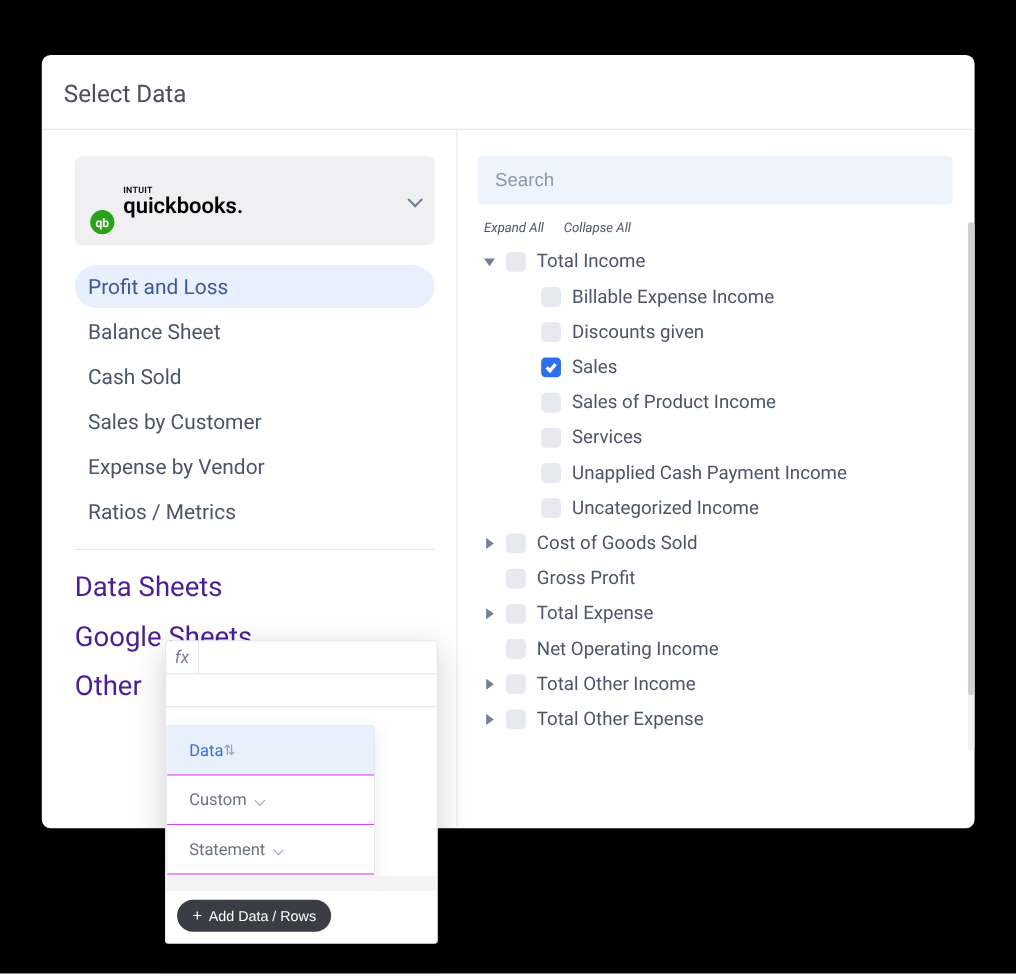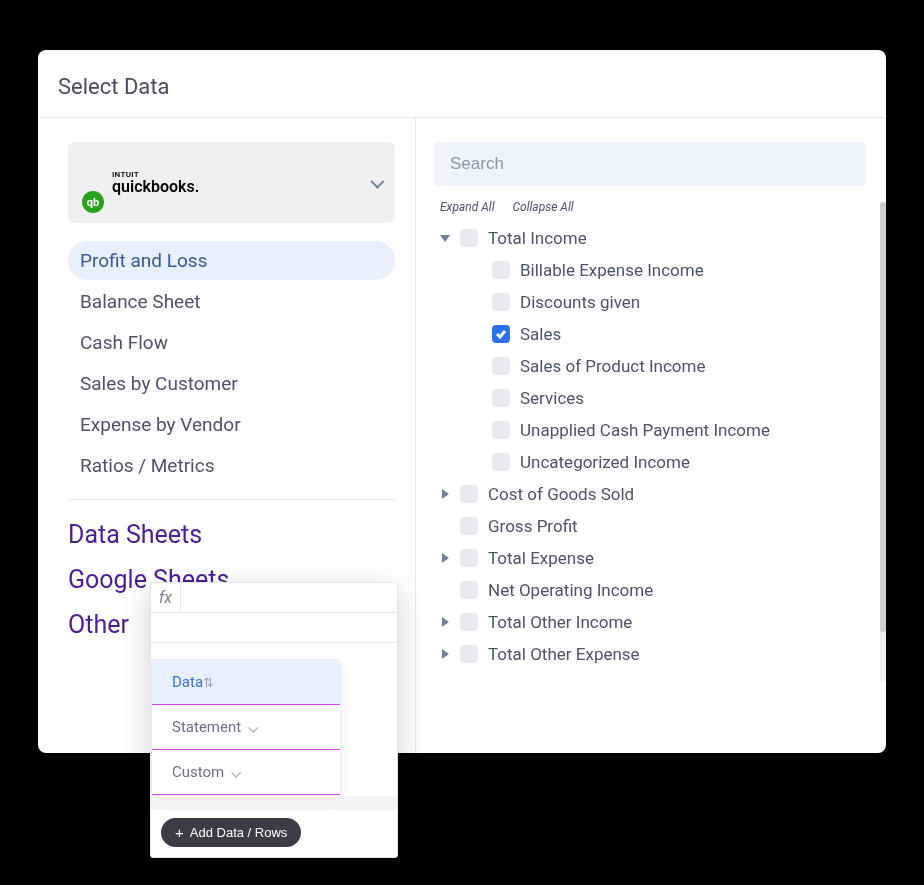--- a/index.html
+++ b/index.html
@@ -68,21 +68,21 @@
   font-weight: 700;
   font-size: 11px;
   margin-top: 39px;
 }
 .qb-text {
   display: flex;
   flex-direction: column;
   line-height: 1;
 }
 .qb-intuit { font-size: 8px; color: #000; font-weight: 600; letter-spacing: 0.3px; }
-.qb-name { font-size: 16px; color: #000; font-weight: 600; }
+.qb-name { font-size: 20px; color: #000; font-weight: 600; }
 .chevron-down {
   width: 10px;
   height: 10px;
   border-right: 2px solid #718096;
   border-bottom: 2px solid #718096;
   transform: rotate(45deg) translateY(-2px);
 }
 .report-list { list-style: none; margin-bottom: 14px; }
 .report-item {
   padding: 8px 12px;
@@ -282,21 +282,21 @@
           <div class="qb-text">
             <span class="qb-intuit">INTUIT</span>
             <span class="qb-name">quickbooks.</span>
           </div>
         </div>
         <span class="chevron-down"></span>
       </div>
       <ul class="report-list" id="report-list">
           <li class="report-item active">Profit and Loss</li>
           <li class="report-item">Balance Sheet</li>
-          <li class="report-item">Cash Flow</li>
+          <li class="report-item">Cash Sold</li>
           <li class="report-item">Sales by Customer</li>
           <li class="report-item">Expense by Vendor</li>
           <li class="report-item">Ratios / Metrics</li>
         </ul>
       <div class="divider"></div>
       <ul class="source-list" id="source-list">
           <li class="source-item">Data Sheets</li>
           <li class="source-item">Google Sheets</li>
           <li class="source-item">Other</li>
         </ul>
@@ -416,24 +416,24 @@
     <div class="fx-input"></div>
   </div>
   <div class="blank-row"></div>
   <div style="padding:8px 0 0 0;">
     <div class="menu-box" id="float-menu">
         <div class="menu-item active">
           <span>Data</span>
           <span class="menu-icon">⇅</span>
         </div>
         <div class="menu-item">
-          <span>Statement <span class="mini-chevron"></span></span>
+          <span>Custom <span class="mini-chevron"></span></span>
         </div>
         <div class="menu-item">
-          <span>Custom <span class="mini-chevron"></span></span>
+          <span>Statement <span class="mini-chevron"></span></span>
         </div>
       </div>
   </div>
   <div class="footer-row"></div>
   <button class="add-btn">
     <span class="plus">+</span>
     <span>Add Data / Rows</span>
   </button>
 </div>
 

